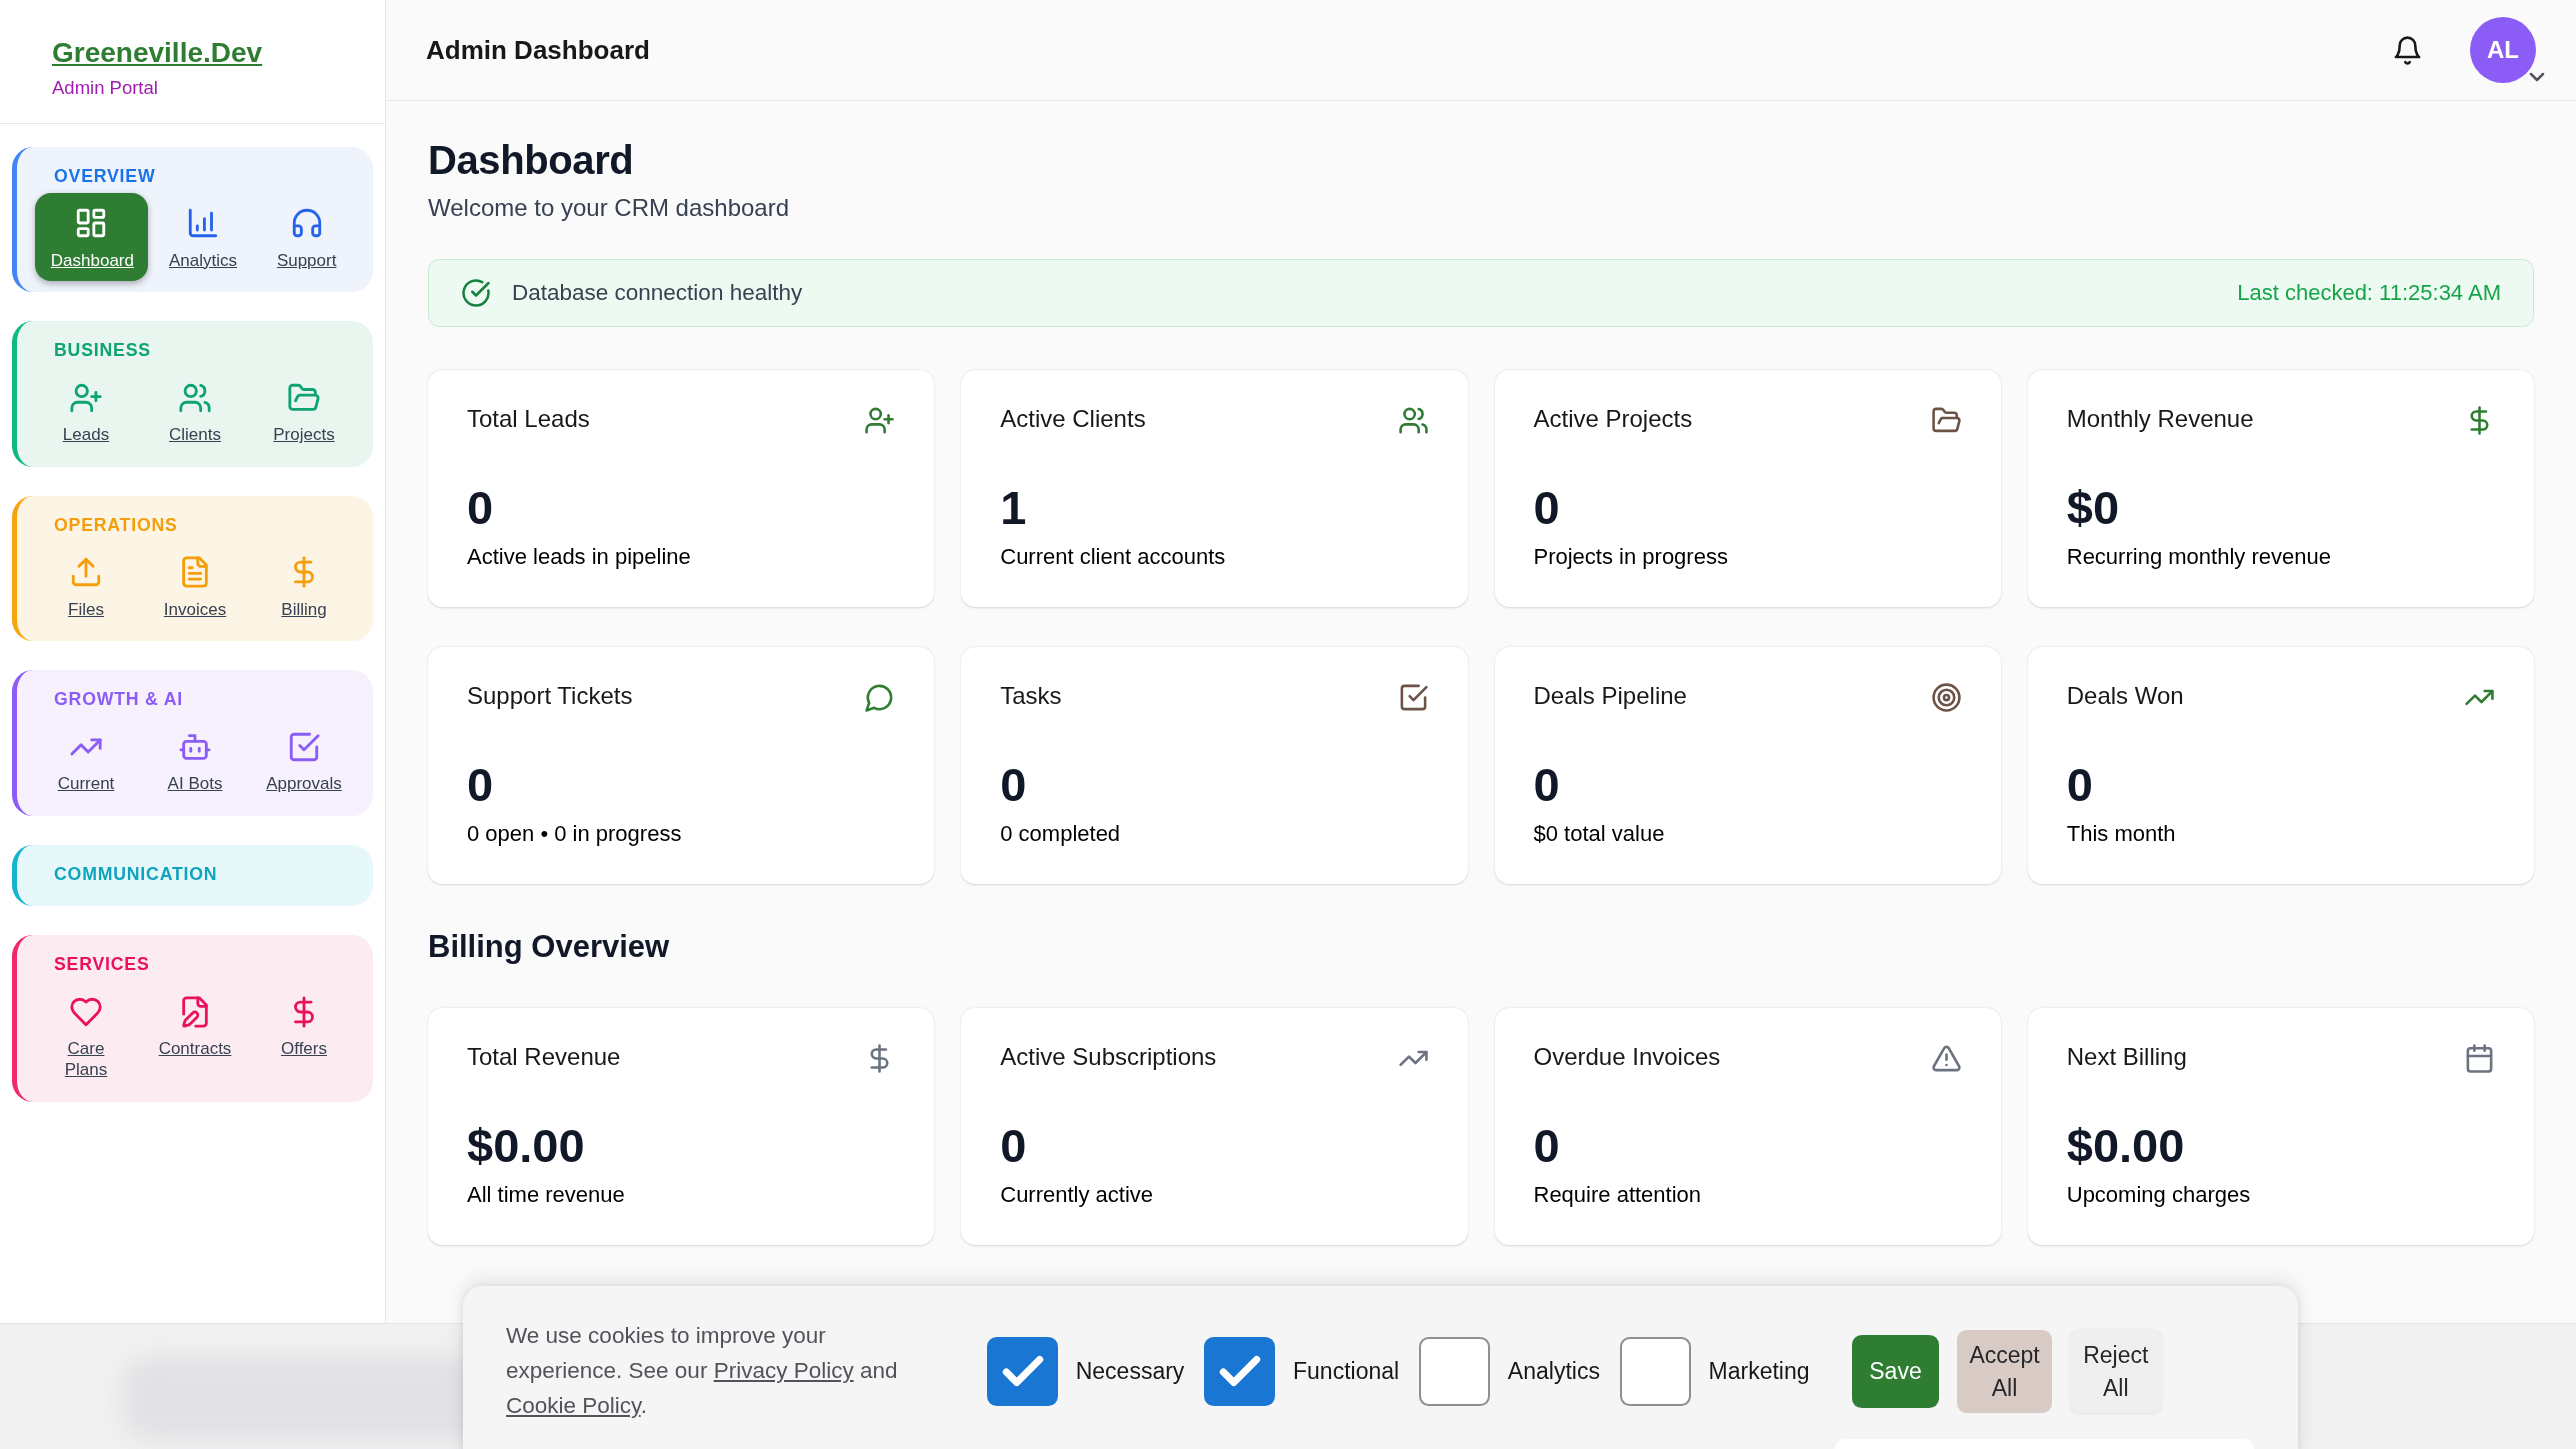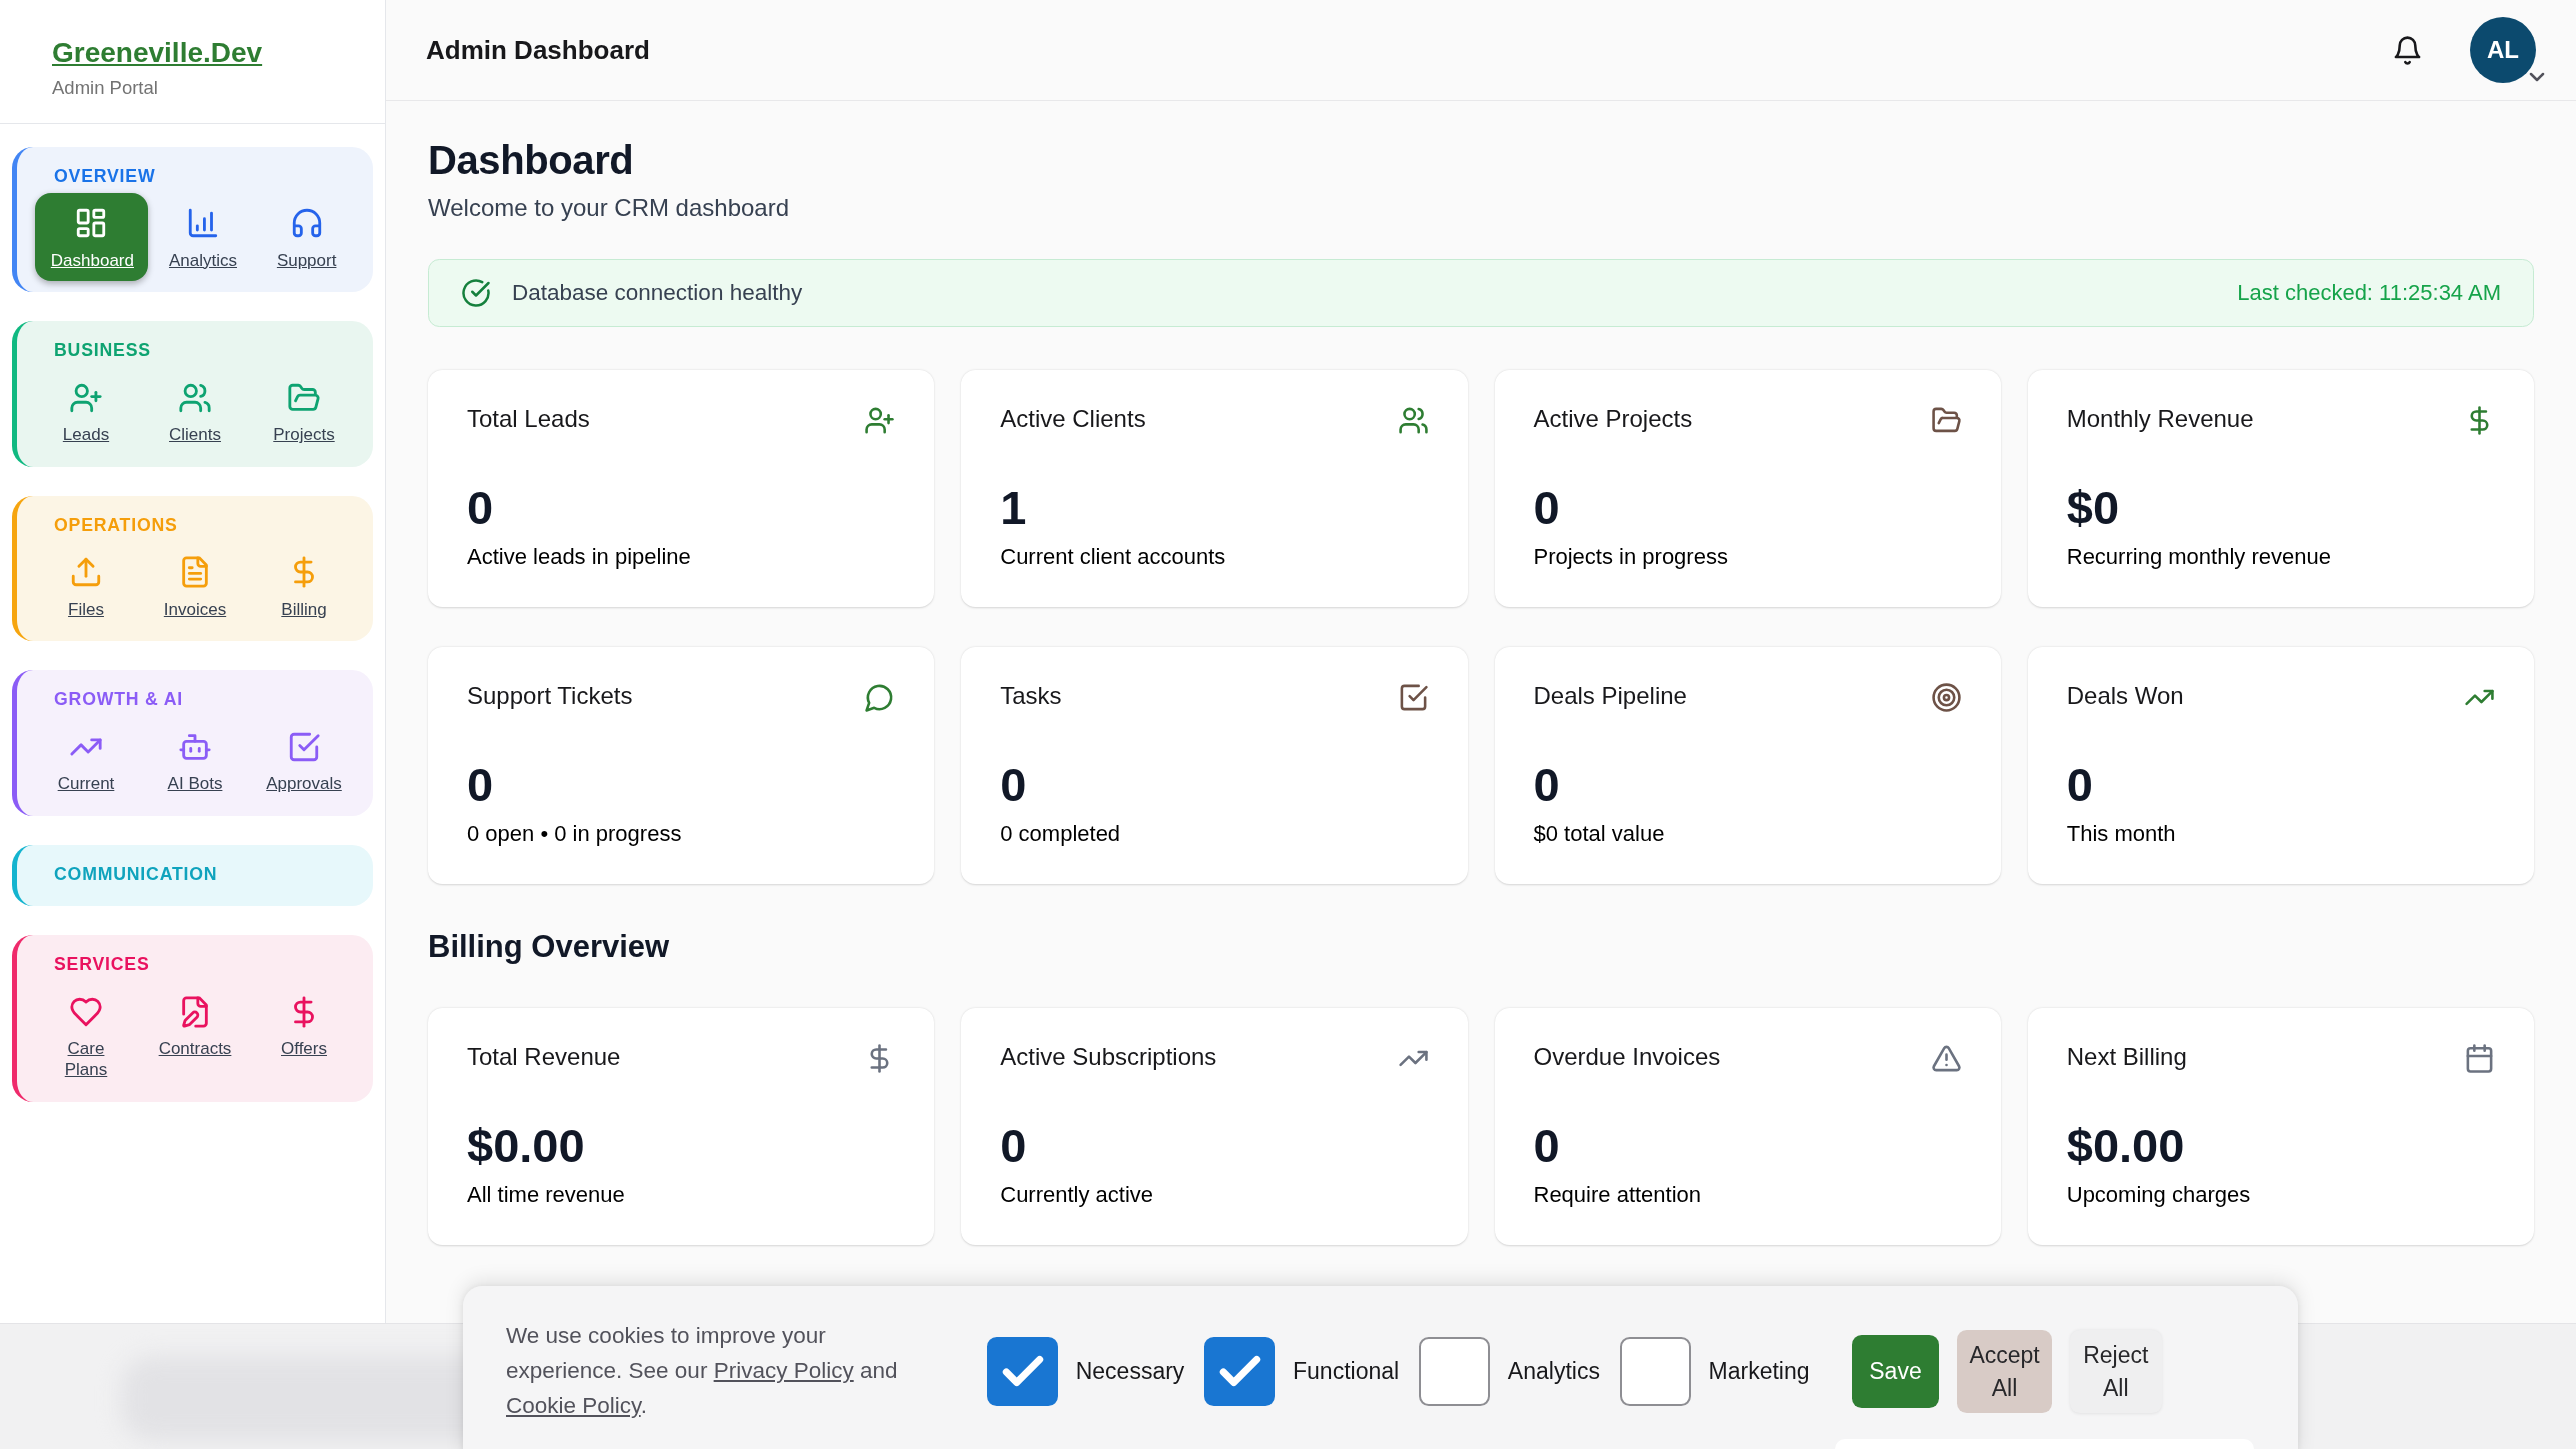--- a/index.html
+++ b/index.html
@@ -13,21 +13,21 @@
   
   .sidebar {
     position:absolute; left:0; top:0; bottom:0; width:386px;
     background:#ffffff; border-right:0.8px solid #e5e7eb; z-index:2;
   }
   .brand { padding:37px 52px 24px; border-bottom:0.8px solid #e5e7eb; }
   .brand-name {
     font-size:28px; font-weight:700; color:#2e7d32;
     text-decoration:underline; display:inline-block;
   }
-  .brand-sub { margin-top:8px; font-size:18.5px; color:#737373; }
+  .brand-sub { margin-top:8px; font-size:18.5px; color:#a21caf; }
   .nav { padding:22.5px 12px; display:flex; flex-direction:column; gap:29px; }
   .section {
     border-radius:21px; border-left:5.6px solid var(--bc);
     background:var(--bg); padding:19.3px 14.5px 21px;
   }
   .section-label {
     color:var(--c); font-size:17.7px; font-weight:700; letter-spacing:0.8px; padding-left:22.5px;
   }
   .section-items { display:flex; margin-top:19.3px; }
   .nav-item {
@@ -50,21 +50,21 @@
   .topbar {
     position:absolute; left:386px; top:0; right:0; height:101px; z-index:1;
     display:flex; align-items:center; padding:0 40px;
     background:#fafafa; border-bottom:0.8px solid #e8e8ea;
   }
   .topbar-title { font-size:26px; font-weight:700; color:#18181b; }
   .topbar-right { margin-left:auto; display:flex; align-items:center; gap:47px; }
   .bell-btn { background:none; border:none; cursor:pointer; color:#18181b; padding:0; }
   .bell-btn svg { width:31px; height:31px; }
   .avatar {
-    width:66px; height:66px; border-radius:50%; background:#0c4a6e;
+    width:66px; height:66px; border-radius:50%; background:#8b5cf6;
     color:#fff; font-size:24px; font-weight:700;
     display:flex; align-items:center; justify-content:center;
     position:relative; cursor:pointer; border:none;
   }
   .avatar-chevron { position:absolute; right:-13px; bottom:-6.4px; color:#52525b; }
   .avatar-chevron svg { width:24px; height:24px; }
 
   
   .content { position:absolute; left:386px; top:101px; right:0; bottom:0; padding:37px 42px; }
   .page-title { margin:0; font-size:40px; font-weight:800; color:#111827; letter-spacing:-0.4px; }

